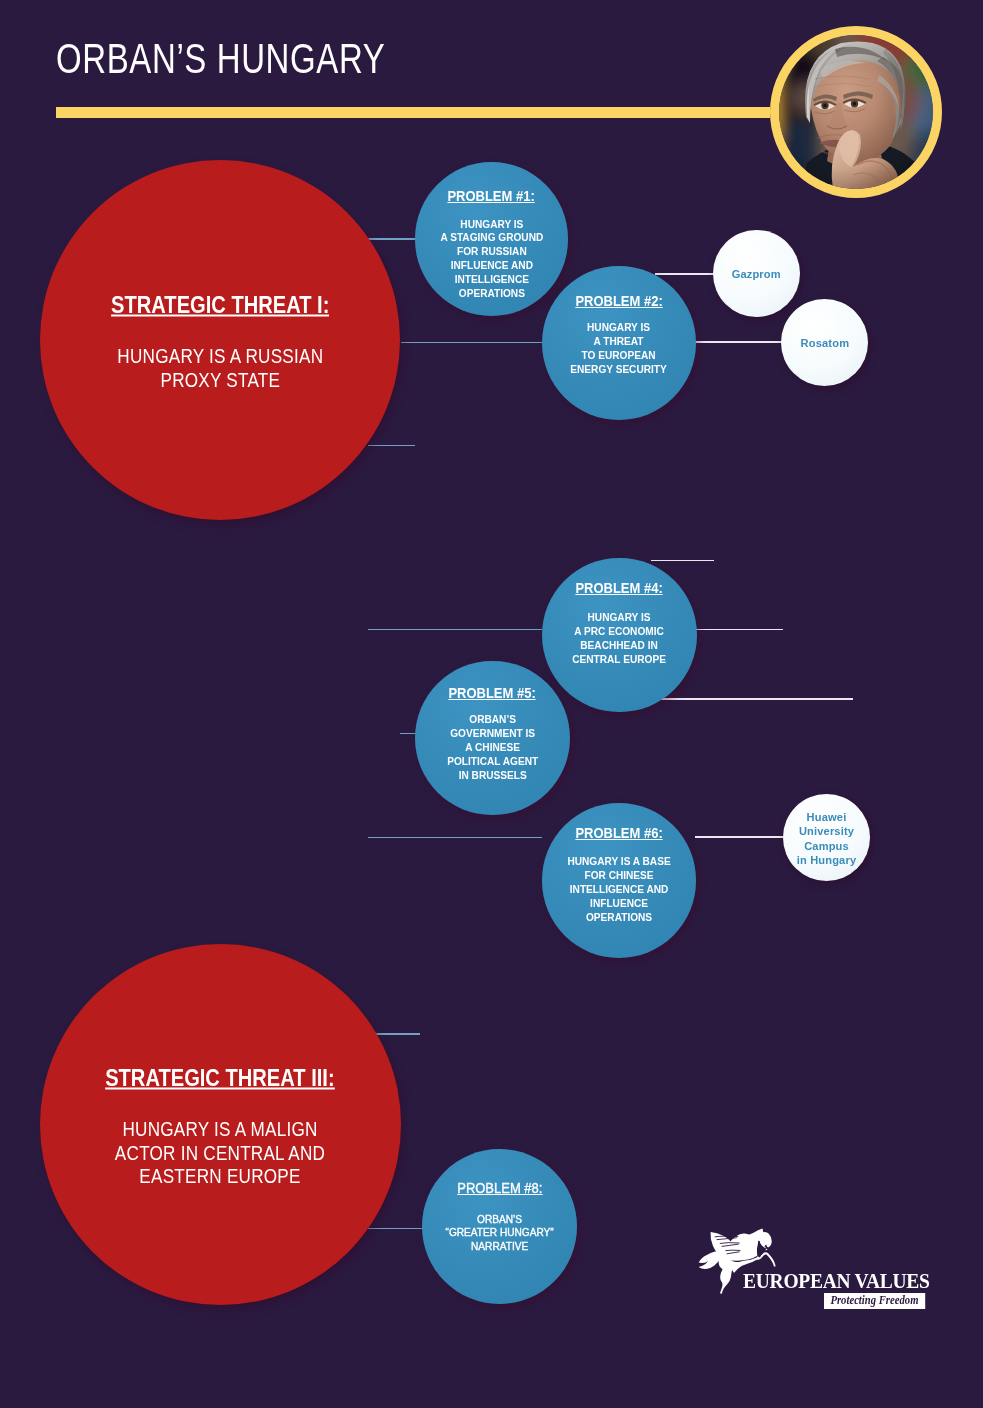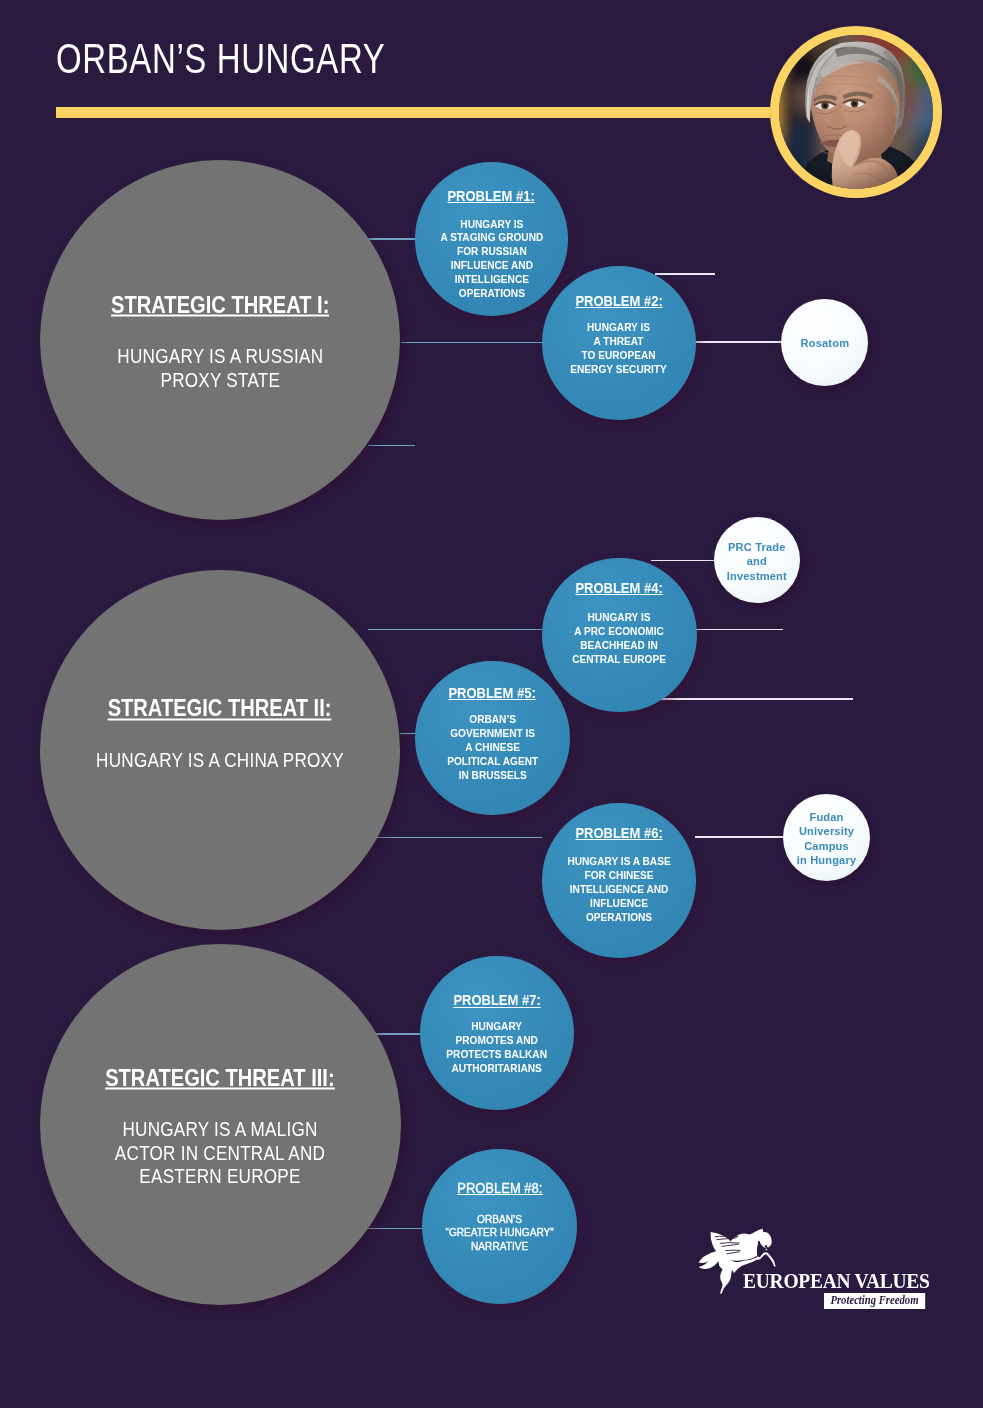--- a/index.html
+++ b/index.html
@@ -12,21 +12,21 @@
     transform:scaleX(0.785);transform-origin:0 0;}
   .title-rule{position:absolute;left:56px;top:107px;width:714px;height:11px;background:#fbd463;}
 
   .portrait{position:absolute;left:770px;top:26px;width:172px;height:172px;border-radius:50%;
     border:9px solid #fbd463;box-sizing:border-box;overflow:hidden;background:#5b5f66;}
   .portrait svg{display:block;}
 
   .circ{position:absolute;border-radius:50%;box-sizing:border-box;
     display:flex;flex-direction:column;align-items:center;justify-content:center;text-align:center;}
 
-  .threat{background:#737373;box-shadow:3px 5px 10px rgba(50,6,35,0.40);}
+  .threat{background:#b91c1c;box-shadow:3px 5px 10px rgba(50,6,35,0.40);}
   .threat.shift-up{padding-bottom:37px;}
   .threat .h{color:#fff;font-weight:bold;font-size:24px;letter-spacing:0px;
      border-bottom:2px solid #fff;padding-bottom:1px;line-height:19.5px;margin-bottom:33px;
      transform:scaleX(0.838) translateY(5.5px);}
   .threat .b{color:#fff;font-weight:300;font-size:21px;line-height:23.5px;letter-spacing:0.3px;
      transform:scaleX(0.815) translateY(-0.5px);}
 
   .prob{background:radial-gradient(circle at 38% 30%, #3d93c1 0%, #3489b7 55%, #2f82b0 100%);
      justify-content:flex-start;box-shadow:3px 4px 9px rgba(60,8,40,0.42);}
   .prob .h{color:#fff;font-weight:bold;font-size:15.2px;letter-spacing:0px;
@@ -187,26 +187,20 @@
   <div class="connw" style="left:695.3px;top:628.9px;width:87.5px"></div>
   <div class="connw" style="left:651.7px;top:698.1px;width:201.5px"></div>
   <div class="connw" style="left:695.3px;top:836.1px;width:87.5px"></div>
   <div class="circ threat" style="left:40px;top:160px;width:360px;height:360px">
     <div class="h">STRATEGIC THREAT I:</div>
     <div class="b">
       <div>HUNGARY IS A RUSSIAN</div>
       <div>PROXY STATE</div>
     </div>
   </div>
-  <div class="circ threat shift-up" style="left:40px;top:570px;width:360px;height:360px">
-    <div class="h">STRATEGIC THREAT II:</div>
-    <div class="b">
-      <div>HUNGARY IS A CHINA PROXY</div>
-    </div>
-  </div>
   <div class="circ threat" style="left:39.5px;top:944px;width:361px;height:361px">
     <div class="h">STRATEGIC THREAT III:</div>
     <div class="b">
       <div>HUNGARY IS A MALIGN</div>
       <div>ACTOR IN CENTRAL AND</div>
       <div>EASTERN EUROPE</div>
     </div>
   </div>
   <div class="circ prob" style="left:414.75px;top:162.25px;width:153.5px;height:153.5px;padding-top:21px">
     <div class="h" style="margin-bottom:17.1px">PROBLEM #1:</div>
@@ -250,52 +244,41 @@
   <div class="circ prob" style="left:541.75px;top:803px;width:154.5px;height:154.5px;padding-top:16.7px">
     <div class="h" style="margin-bottom:18.3px">PROBLEM #6:</div>
     <div class="b">
       <div>HUNGARY IS A BASE</div>
       <div>FOR CHINESE</div>
       <div>INTELLIGENCE AND</div>
       <div>INFLUENCE</div>
       <div>OPERATIONS</div>
     </div>
   </div>
-  <div class="circ prob" style="left:419.75px;top:955.75px;width:154.5px;height:154.5px;padding-top:31.7px">
-    <div class="h" style="margin-bottom:15.4px">PROBLEM #7:</div>
-    <div class="b">
-      <div>HUNGARY</div>
-      <div>PROMOTES AND</div>
-      <div>PROTECTS BALKAN</div>
-      <div>AUTHORITARIANS</div>
-    </div>
-  </div>
   <div class="circ prob light" style="left:422.25px;top:1149.25px;width:154.5px;height:154.5px;padding-top:25.8px">
     <div class="h" style="margin-bottom:20.3px">PROBLEM #8:</div>
     <div class="b">
       <div>ORBAN’S</div>
       <div>“GREATER HUNGARY”</div>
       <div>NARRATIVE</div>
     </div>
   </div>
+  <div class="circ ent" style="left:713px;top:229.5px;width:87px;height:87px">
+    <div class="b">
+      <div><span>Gazprom</span></div>
+    </div>
+  </div>
   <div class="circ ent" style="left:781px;top:298.9px;width:87px;height:87px">
     <div class="b">
       <div><span>Rosatom</span></div>
     </div>
   </div>
-  <div class="circ ent" style="left:713.5px;top:517.4px;width:86px;height:86px">
-    <div class="b">
-      <div><span>PRC Trade</span></div>
-      <div><span>and</span></div>
-      <div><span>Investment</span></div>
-    </div>
-  </div>
   <div class="circ ent" style="left:783px;top:794px;width:87px;height:87px">
     <div class="b">
-      <div><span>Fudan</span></div>
+      <div><span>Huawei</span></div>
       <div><span>University</span></div>
       <div><span>Campus</span></div>
       <div><span>in Hungary</span></div>
     </div>
   </div>
 
   <div class="logo">
     <svg class="pegasus" width="80" height="68" viewBox="0 0 80 68">
       <g fill="#ffffff">
 

